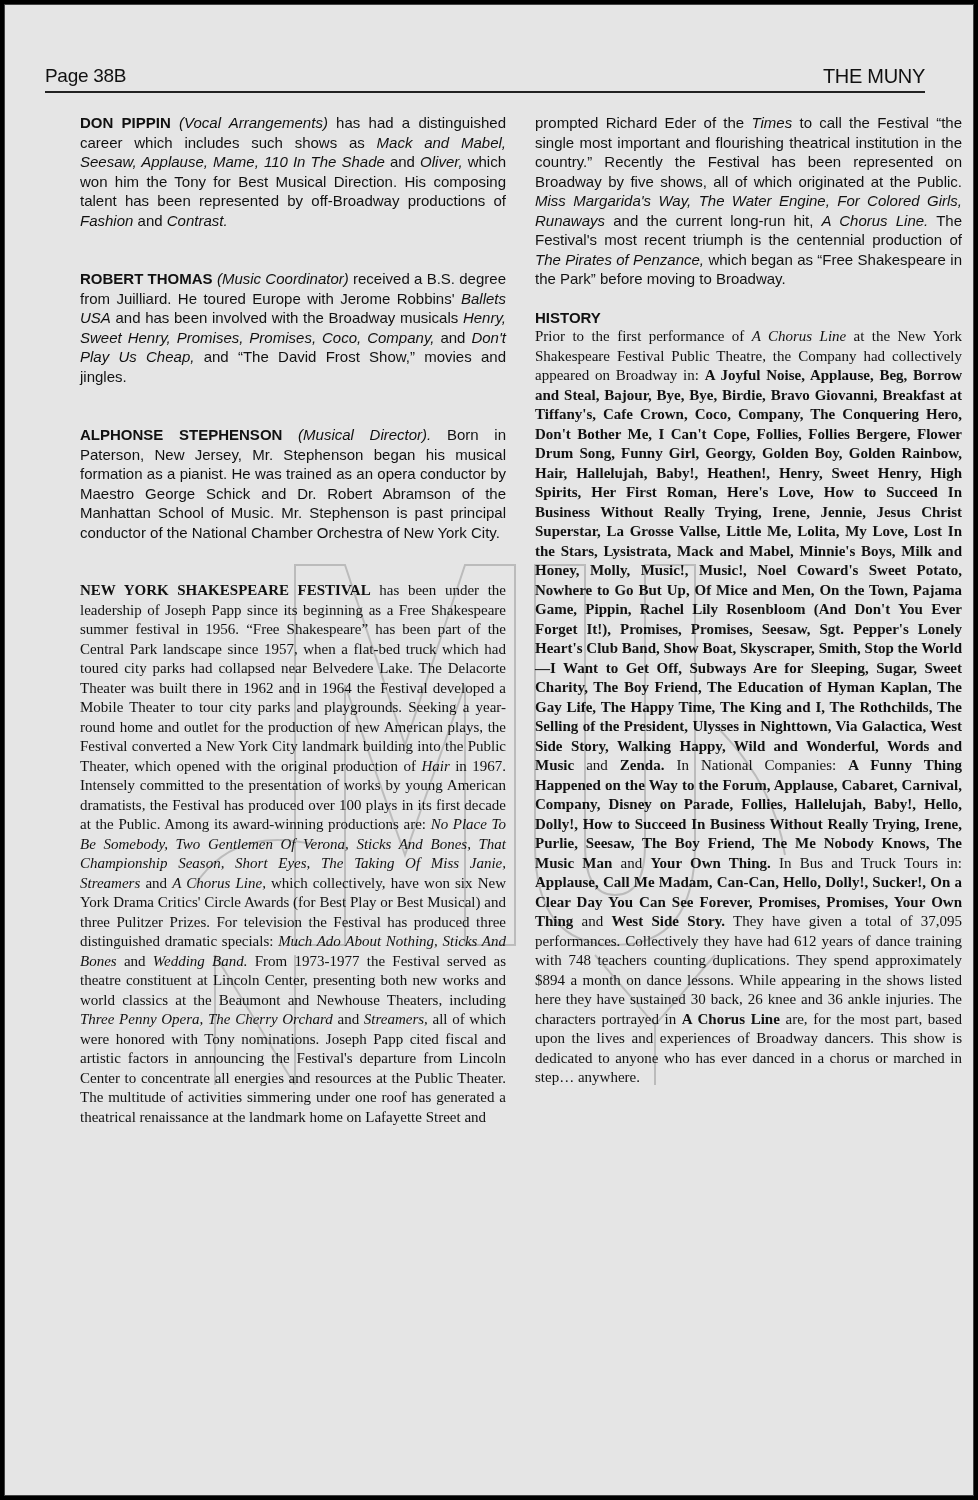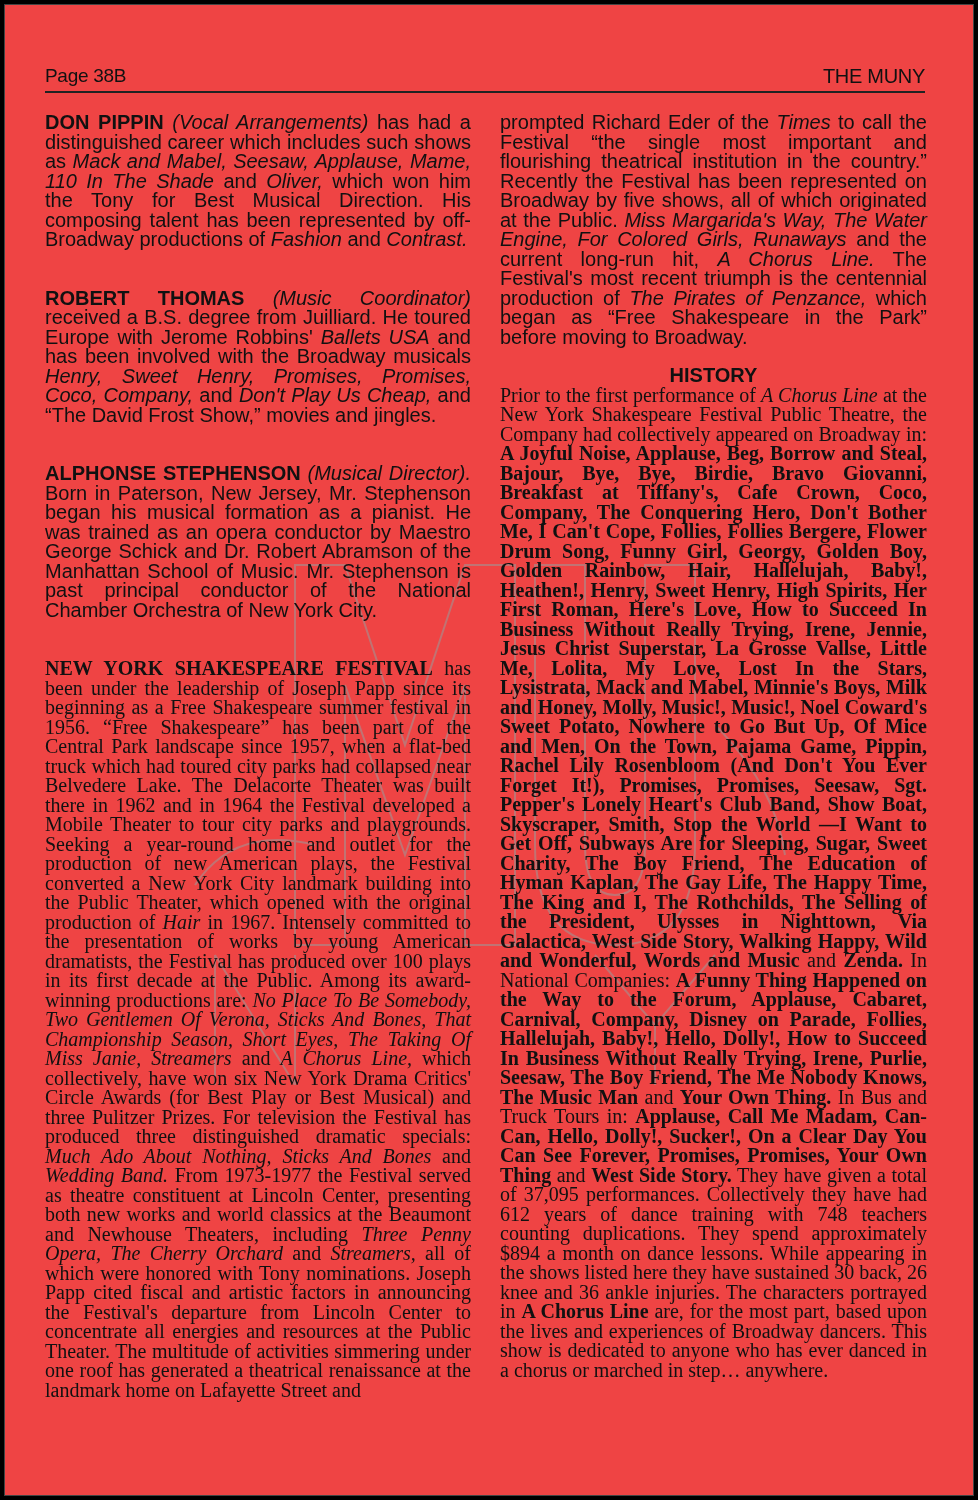--- a/index.html
+++ b/index.html
@@ -4,41 +4,42 @@
 <style>
   html, body { margin: 0; padding: 0; }
   body {
     width: 978px; height: 1500px; background: #000;
     position: relative; overflow: hidden;
     font-family: "Liberation Sans", "DejaVu Sans", sans-serif;
     color: #111;
   }
   .page {
     position: absolute; left: 4px; top: 4px; width: 970px; height: 1492px;
-    background: #ef4444; border: 1px solid #444; box-sizing: border-box;
+    background: #e5e5e5; border: 1px solid #444; box-sizing: border-box;
   }
   .header {
     position: absolute; left: 40px; top: 58px; width: 880px; height: 28px;
     border-bottom: 2px solid #222;
   }
   .header .left { position: absolute; left: 0; top: 2px; font-size: 19px; letter-spacing: -0.3px; }
   .header .right { position: absolute; right: 0; top: 2px; font-size: 20px; letter-spacing: -0.3px; }
   .col {
     position: absolute; top: 108px; width: 426px;
-    font-size: 20px; line-height: 19.5px; text-align: justify;
+    font-size: 15px; line-height: 19.5px; text-align: justify;
     hyphens: none;
+    margin-left: 35px;
   }
   .col.left { left: 40px; }
   .col.right { left: 495px; width: 427px; }
   .para { margin: 0 0 39px 0; }
   .para.tight { margin: 0; font-family: Liberation Serif, serif; }
   .para.np { margin-bottom: 19px; }
   .b { font-weight: bold; }
   .i { font-style: italic; }
-  .heading { text-align: center; font-weight: bold; margin: 0; }
+  .heading { font-weight: bold; margin: 0; }
   .watermark {
     position: absolute; left: 170px; top: 520px; width: 620px; height: 560px;
     pointer-events: none; opacity: 0.55;
   }
 </style>
 </head>
 <body>
 
 <div class="page">
 

